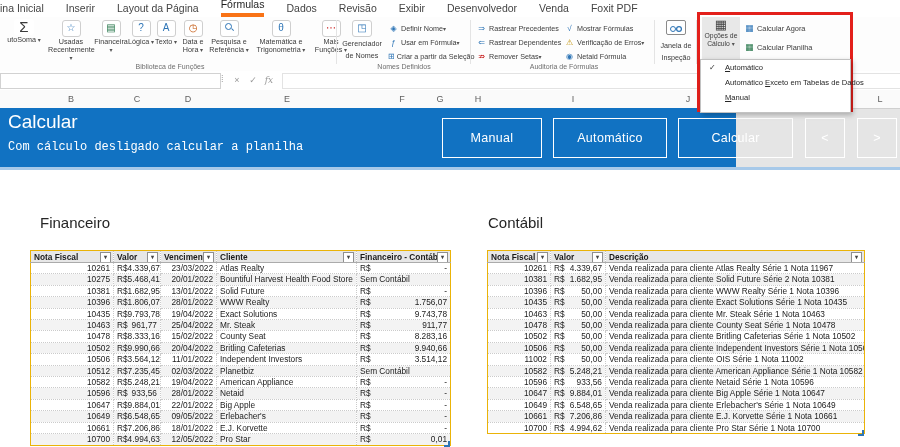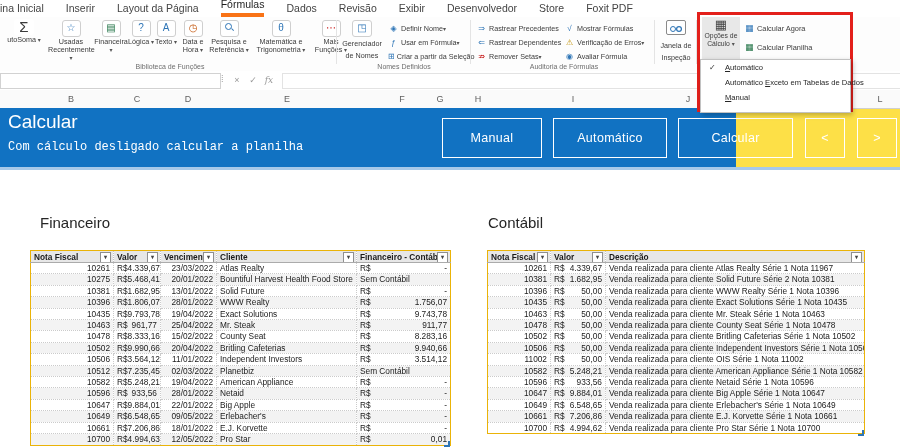--- a/index.html
+++ b/index.html
@@ -1,17 +1,17 @@
 <!DOCTYPE html>
 <html><head>
 <meta charset="utf-8">
 <style>
   html,body{margin:0;padding:0;}
   body{font-family:"Liberation Sans",sans-serif;}
-  #app{position:relative;width:900px;height:447px;background:#fde047;overflow:hidden;font-family:"Liberation Sans",sans-serif;}
+  #app{position:relative;width:900px;height:447px;background:#e5e5e5;overflow:hidden;font-family:"Liberation Sans",sans-serif;}
 
   
   #tabs-row{position:absolute;left:0;top:0;width:900px;height:17px;background:#fff;display:flex;align-items:center;}
   .tab{font-size:10.5px;color:#444;margin-right:22px;white-space:nowrap;height:17px;line-height:17px;cursor:default;}
   .tab.active{color:#1e1e1e;border-bottom:8px solid #f97316;font-weight:400;}
 
   
   #ribbon{position:absolute;left:0;top:17px;width:900px;height:54px;background:#fdfdfd;border-bottom:1px solid #e2e2e2;}
   .grp-label{position:absolute;bottom:1px;font-size:7px;color:#6e6e6e;text-align:center;}
   .rdiv{position:absolute;top:3px;width:1px;height:44px;background:#e4e4e4;}
@@ -92,21 +92,21 @@
 
   <div id="tabs-row">
       <span class="tab">ina Inicial</span>
       <span class="tab">Inserir</span>
       <span class="tab">Layout da Página</span>
       <span class="tab active">Fórmulas</span>
       <span class="tab">Dados</span>
       <span class="tab">Revisão</span>
       <span class="tab">Exibir</span>
       <span class="tab">Desenvolvedor</span>
-      <span class="tab">Store</span>
+      <span class="tab">Venda</span>
       <span class="tab">Foxit PDF</span>
     </div>
 
   <div id="ribbon">
     <div id="funclib">
         <div class="fl-item" style="width: 48px;">
           <div class="ic noborder" style="color: rgb(59, 59, 59);">Σ</div>
           <div class="lbl">utoSoma<span class="arrow"> ▾</span></div>
         </div>
         <div class="fl-item" style="width: 46px;">
@@ -188,21 +188,21 @@
           <span class="g" style="color: rgb(46, 117, 182);">√</span>
           <span>Mostrar Fórmulas</span>
         </div>
         <div class="srow">
           <span class="g" style="color: rgb(191, 143, 0);">⚠</span>
           <span>Verificação de Erros</span>
           <span class="arrow"> ▾</span>
         </div>
         <div class="srow">
           <span class="g" style="color: rgb(46, 117, 182);">◉</span>
-          <span>Avaliar Fórmula</span>
+          <span>Netaid Fórmula</span>
         </div>
       </div>
     <div class="grp-label" style="left:476px;width:176px;">Auditoria de Fórmulas</div>
     <div class="rdiv" style="left:654px;"></div>
 
     <div class="bigbtn" style="left:656px;top:0;width:40px;">
       <span class="glasses"></span>
       <div class="lbl">Janela de Inspeção</div>
     </div>
     <div class="rdiv" style="left:696px;"></div>

